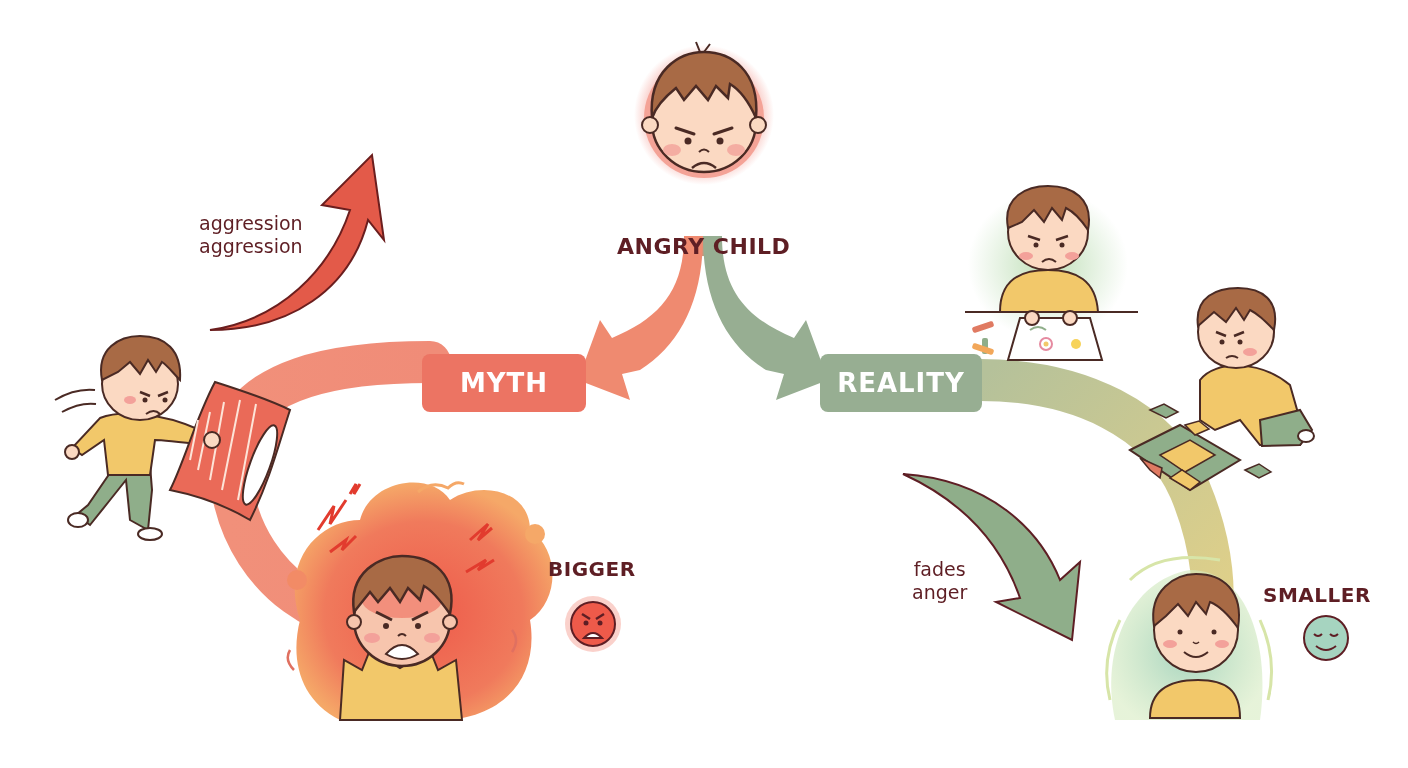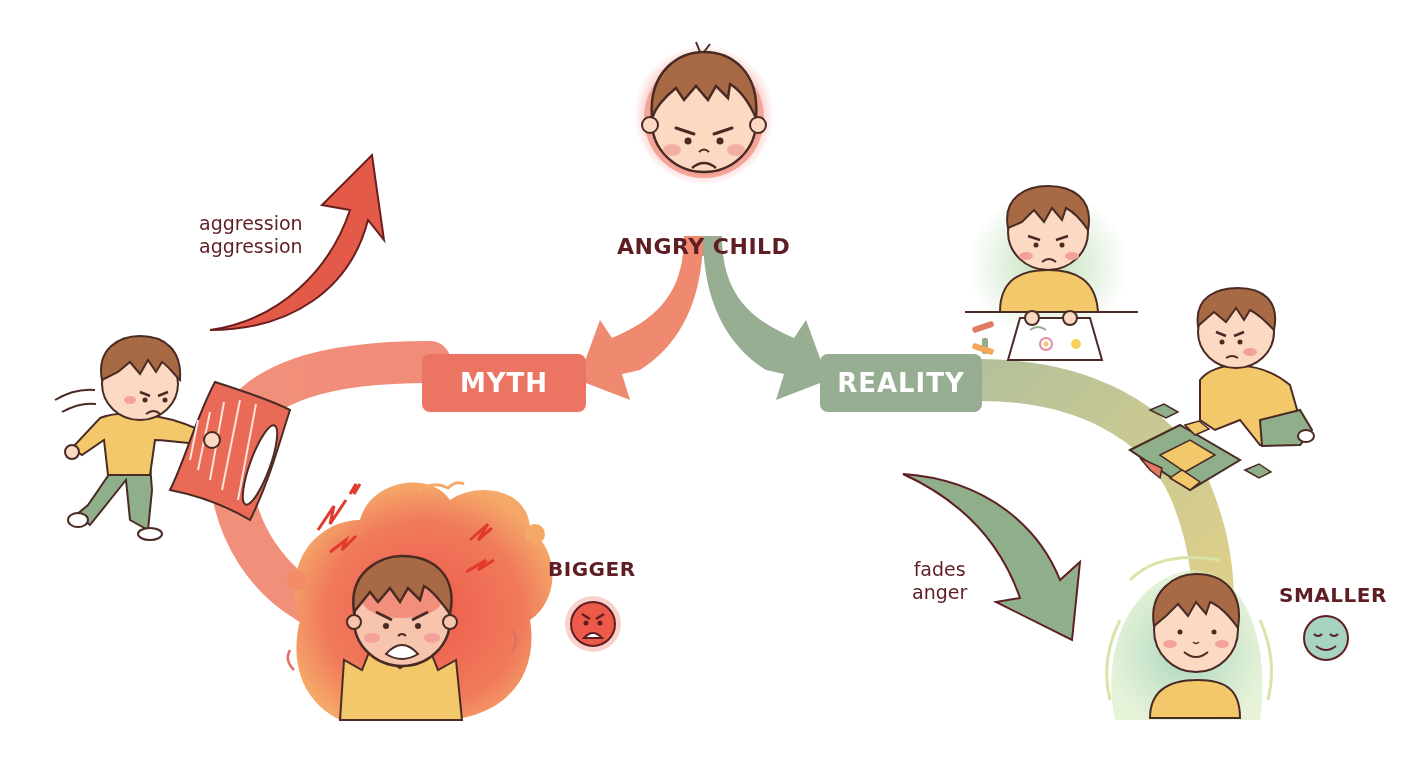--- a/index.html
+++ b/index.html
@@ -223,15 +223,15 @@
   <div>aggression</div>
   <div>aggression</div>
 </div>
 
 <div class="note" style="left:912px; top:558px;">
   <div>fades</div>
   <div>anger</div>
 </div>
 
 <div class="label size-label" style="left:548px; top:557px;">BIGGER</div>
-<div class="label size-label" style="left:1263px; top:583px;margin-left:16px;">SMALLER</div>
+<div class="label size-label" style="left:1263px; top:583px;">SMALLER</div>
 
 </div>
 
 </body></html>

